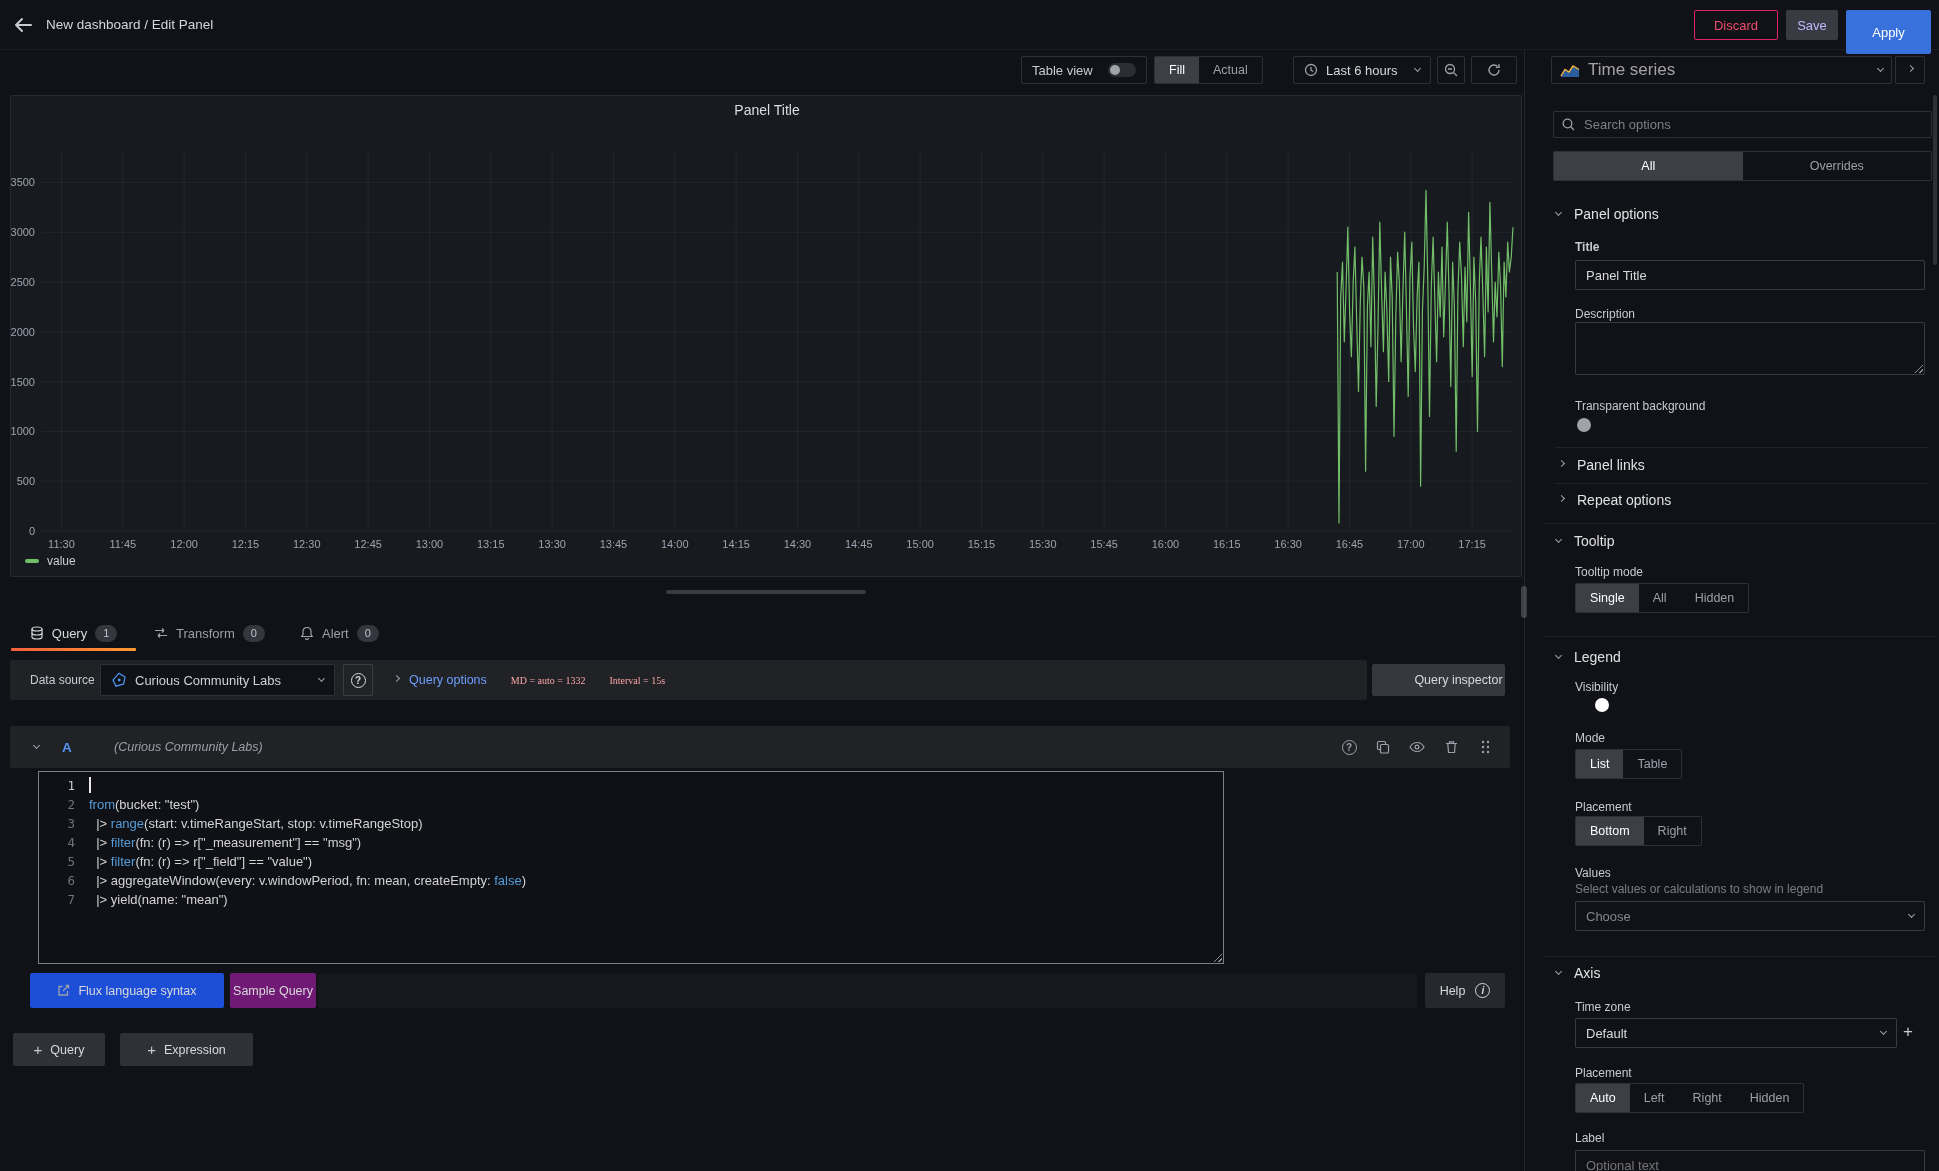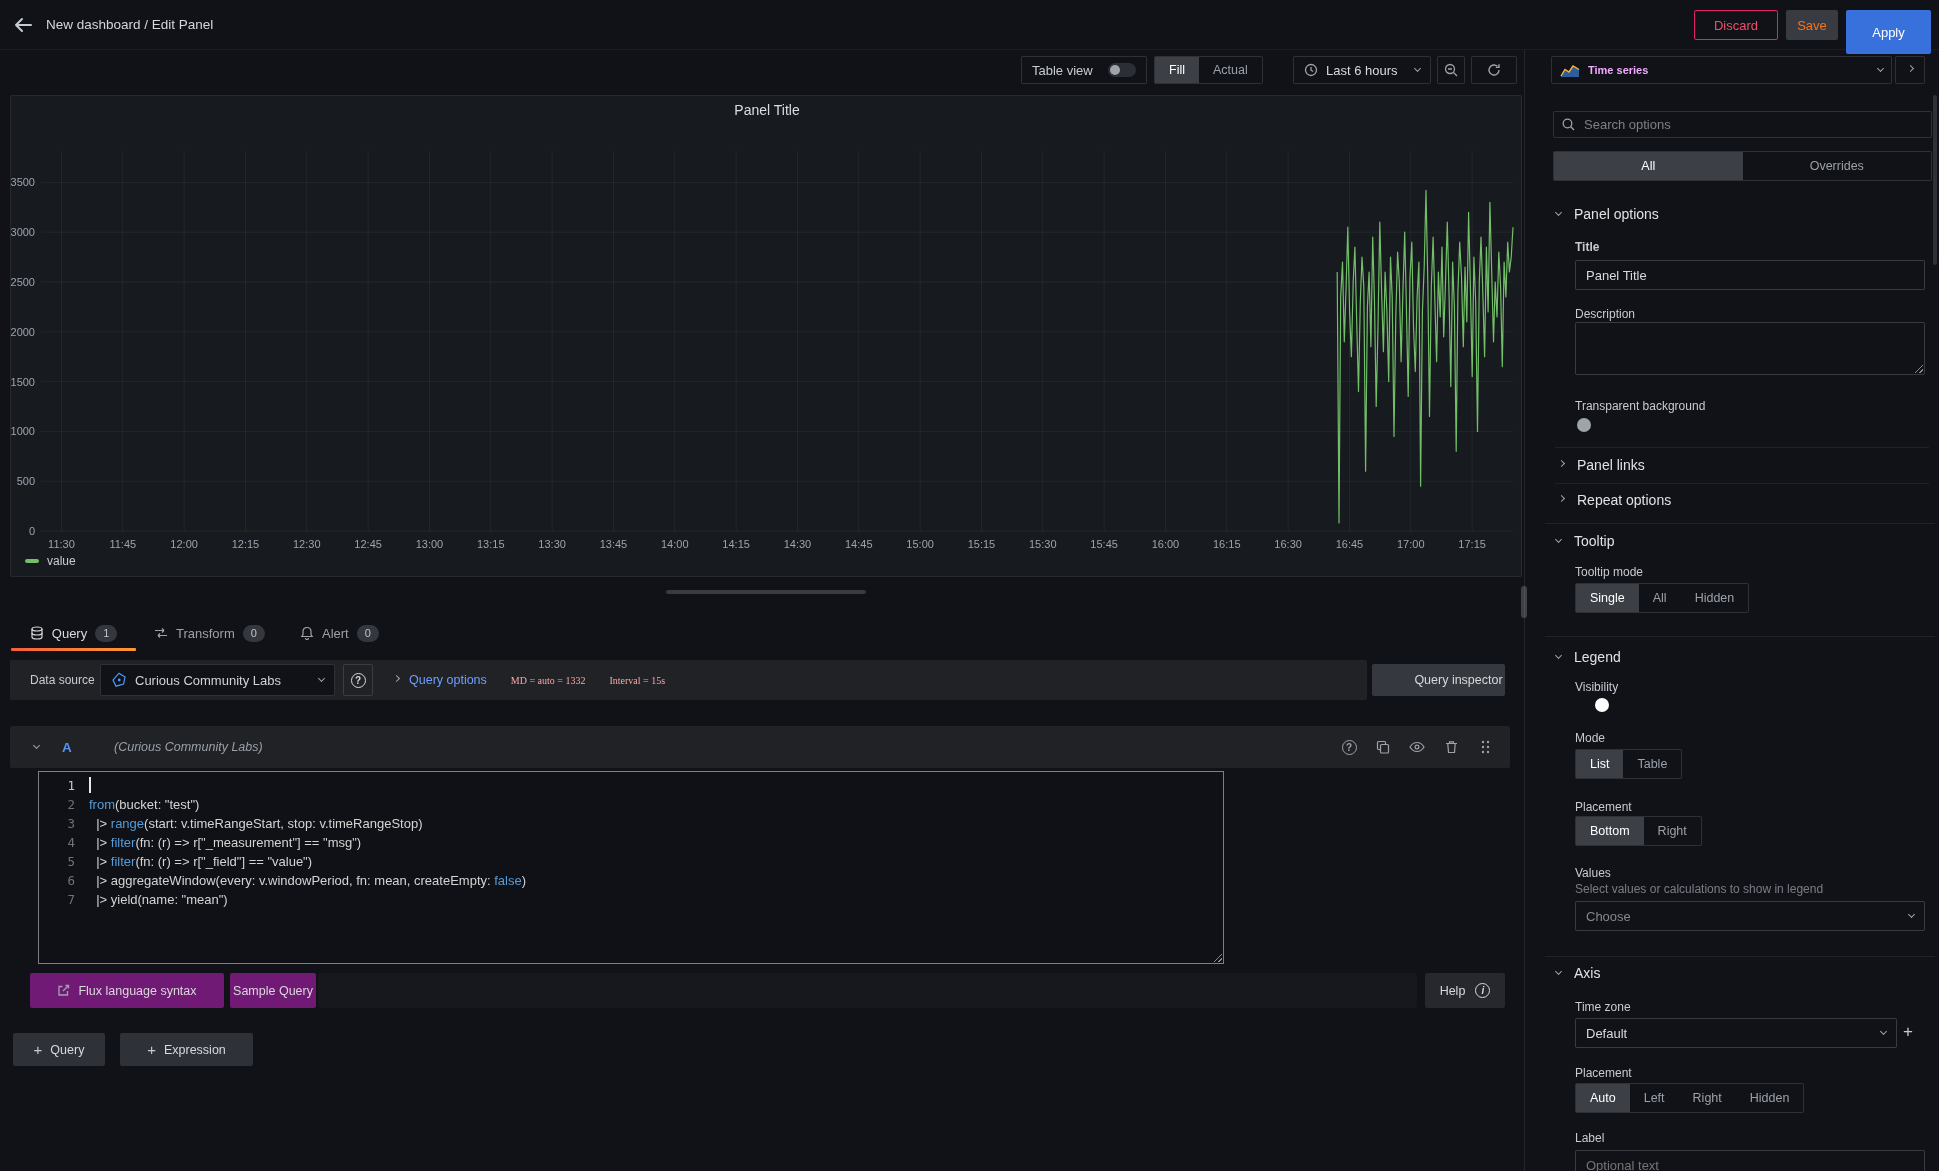--- a/index.html
+++ b/index.html
@@ -10,21 +10,21 @@
   svg{display:block;}
   .chev{display:inline-block;width:7px;height:7px;border-right:1.5px solid currentColor;border-bottom:1.5px solid currentColor;transform:rotate(45deg);margin-top:-3px;}
   .chev.r{transform:rotate(-45deg);}
   .chev.sm{width:5px;height:5px;}
   
   .topbar{left:0;top:0;width:1939px;height:50px;border-bottom:1px solid rgba(204,204,220,.06);}
   .backbtn{left:10px;top:13px;width:26px;height:24px;color:#c7ccd3;cursor:pointer;}
   .breadcrumb{left:46px;top:17px;font-size:13.5px;font-weight:500;color:#d5d6da;}
   .btn{display:inline-flex;align-items:center;justify-content:center;border-radius:2px;font-size:13px;font-weight:500;cursor:pointer;}
   .btn-discard{left:1694px;top:10px;width:84px;height:30px;border:1px solid #e0226c;color:#f14d6d;background:transparent;}
-  .btn-save{left:1786px;top:10px;width:52px;height:30px;background:#383b42;color:#f97316;}
+  .btn-save{left:1786px;top:10px;width:52px;height:30px;background:#383b42;color:#c4b5fd;}
   .btn-apply{left:1846px;top:10px;width:85px;height:44px;background:#3871dc;color:#fff;}
   
   .tbox{border:1px solid rgba(204,204,220,.16);border-radius:2px;background:#111217;height:28px;display:flex;align-items:center;}
   .tlabel{font-size:13px;color:#c7ccd3;}
   .toggle{position:relative;border-radius:9px;background:#2b2e34;cursor:pointer;}
   .toggle .knob{position:absolute;border-radius:50%;background:#9fa3aa;top:2px;left:2px;}
   .toggle.on{background:#3871dc;}
   .toggle.sm{width:28px;height:14px;}
   .toggle.sm .knob{width:10px;height:10px;}
   .toggle.lg{width:36px;height:18px;}
@@ -73,21 +73,21 @@
   .cl{height:19px;line-height:19px;white-space:pre;font-family:"DejaVu Sans Mono","Liberation Mono",monospace;font-size:13px;color:#d4d4d4;}
   .cl .k{color:#569cd6;}
   .cl .p{color:#d4d4d4;}
   .cursor{position:absolute;left:0;top:5px;width:1.5px;height:16px;background:#e8e8e8;}
   .grip{position:absolute;right:1px;bottom:1px;width:10px;height:10px;background:repeating-linear-grad\ient(-45deg,transparent 0 2px,#858b94 2px 3px);clip-path:polygon(100% 0,100% 100%,0 100%);background:repeating-linear-gradient(-45deg,transparent 0 2px,#858b94 2px 3px);}
   
   .fbtn{display:flex;align-items:center;gap:8px;font-size:12.5px;font-weight:500;color:#d8d9da;border-radius:2px;cursor:pointer;justify-content:center;}
   
   .sidebar{left:1545px;top:0;width:394px;height:1171px;}
   .vizpicker{left:6px;top:56px;width:341px;height:28px;border:1px solid rgba(204,204,220,.16);border-radius:2px;display:flex;align-items:center;gap:8px;padding:0 8px;cursor:pointer;background:#111217;}
-  .vizname{flex:1;font-size:11px;font-weight:700;color:#f0abfc;}
+  .vizname{flex:1;font-size:17px;font-weight:400;color:#a3a3a3;}
   .collapsebtn{left:350px;top:56px;width:30px;height:28px;border:1px solid rgba(204,204,220,.16);border-radius:2px;display:flex;align-items:center;justify-content:center;color:#9da2ab;cursor:pointer;background:#111217;}
   .search{left:8px;top:111px;width:379px;height:27px;border:1px solid rgba(204,204,220,.16);border-radius:2px;background:#111217;display:flex;align-items:center;gap:7px;padding:0 8px;}
   .search input{flex:1;background:transparent;border:0;outline:0;color:#d8d9da;font-size:13px;}
   .search input::placeholder{color:#7b8087;}
   .fradio{left:8px;top:151px;width:379px;height:30px;}
   .fradio .radio{width:100%;height:100%;}
   .fradio .opt{flex:1;justify-content:center;}
   .sec-h{display:flex;align-items:center;gap:13px;color:#e0e1e3;font-size:14px;font-weight:500;cursor:pointer;}
   .sec-h .chev{color:#9da2ab;}
   .flabel{font-size:12px;font-weight:500;color:#c8cad0;}
@@ -345,21 +345,21 @@
           <div class="cl"><span class="p">  |&gt; </span><span class="k">range</span><span class="p">(start: v.timeRangeStart, stop: v.timeRangeStop)</span></div>
           <div class="cl"><span class="p">  |&gt; </span><span class="k">filter</span><span class="p">(fn: (r) =&gt; r["_measurement"] == "msg")</span></div>
           <div class="cl"><span class="p">  |&gt; </span><span class="k">filter</span><span class="p">(fn: (r) =&gt; r["_field"] == "value")</span></div>
           <div class="cl"><span class="p">  |&gt; aggregateWindow(every: v.windowPeriod, fn: mean, createEmpty: </span><span class="k">false</span><span class="p">)</span></div>
           <div class="cl"><span class="p">  |&gt; yield(name: "mean")</span></div>
         </div>
       <div class="grip"></div>
     </div>
   </div>
 
-  <div class="abs fbtn" style="left:30px;top:973px;width:194px;height:35px;background:#701a75;">
+  <div class="abs fbtn" style="left:30px;top:973px;width:194px;height:35px;background:#1d4ed8;">
     <span class="ic">
       <svg width="13" height="13" viewBox="0 0 13 13" fill="none" stroke="currentColor" stroke-width="1.3">
           <path d="M5.5 2.5H2v8.5h8.5V7"></path>
           <path d="M6 7l5.5-5.5M8.5 1.5H11.5V4.5"></path>
         </svg>
     </span>
     <span>Flux language syntax</span>
   </div>
   <div class="abs fbtn" style="left:230px;top:973px;width:86px;height:35px;background:#701a75;">
     <span>Sample Query</span>

